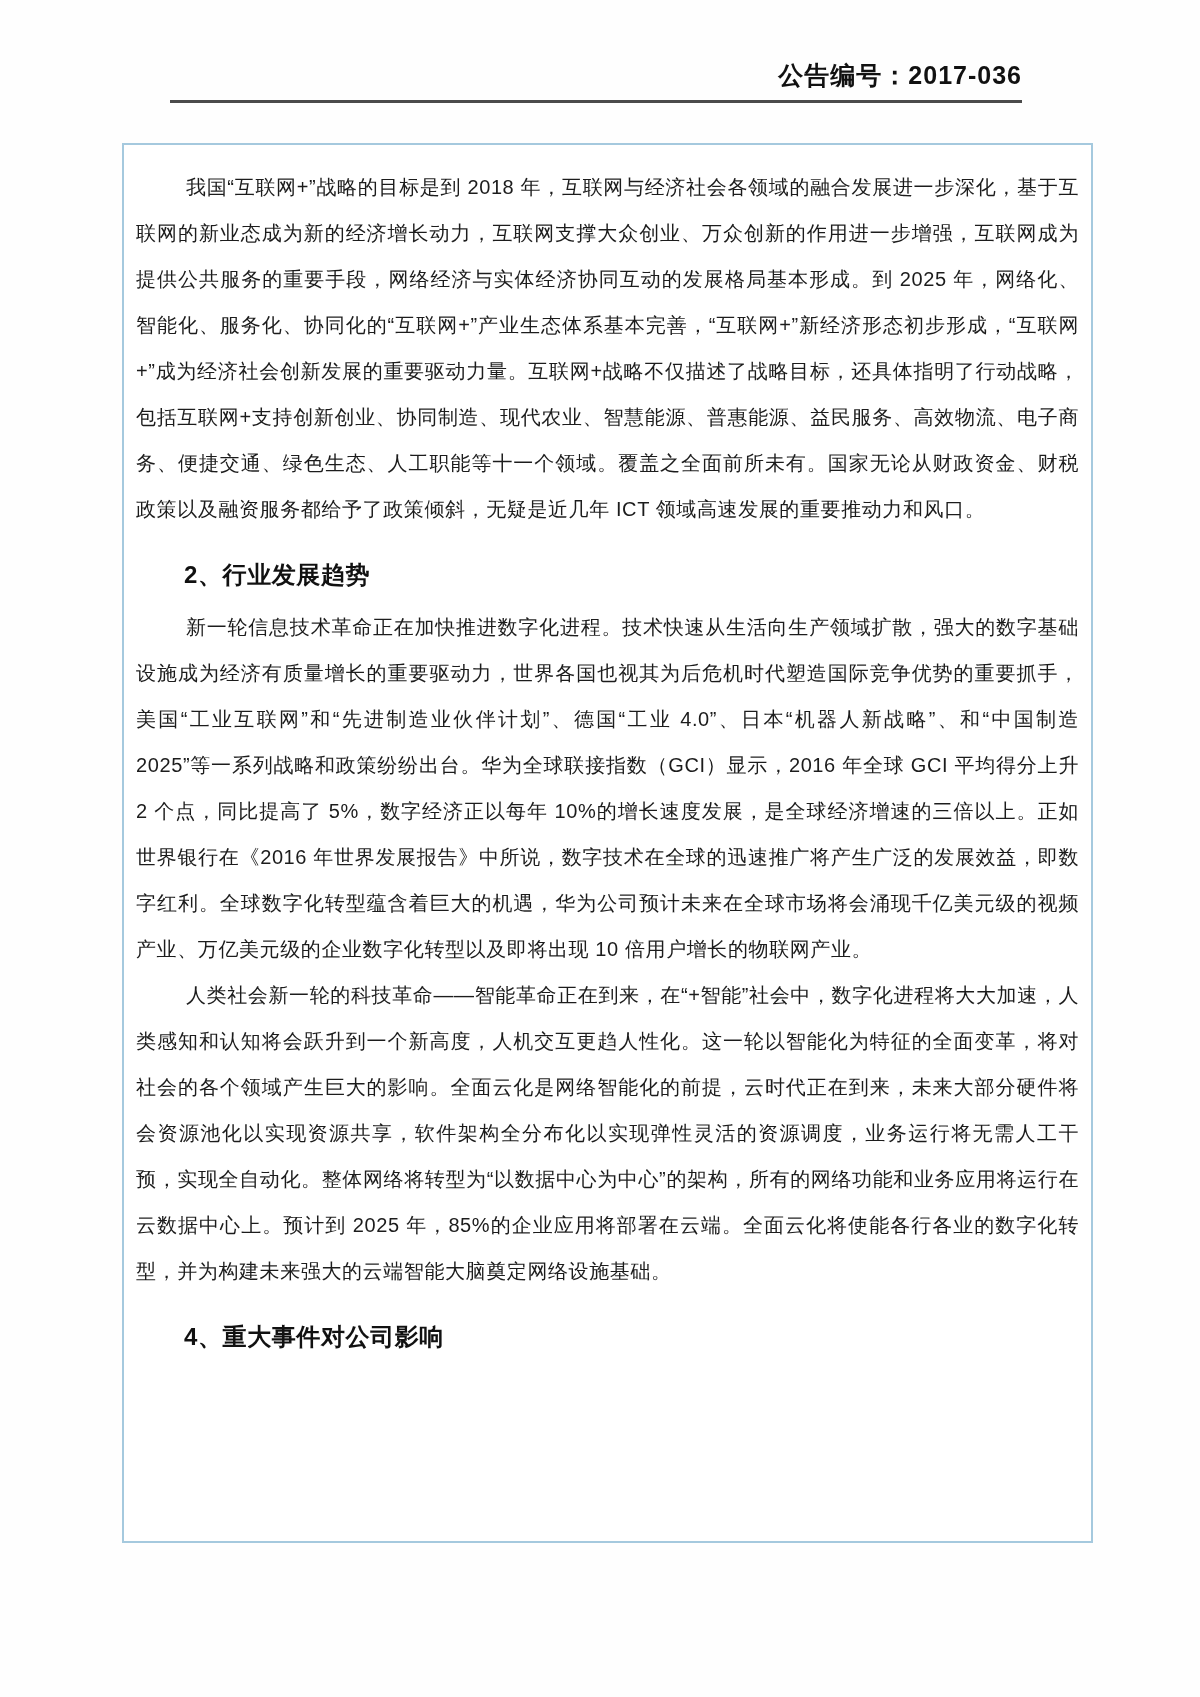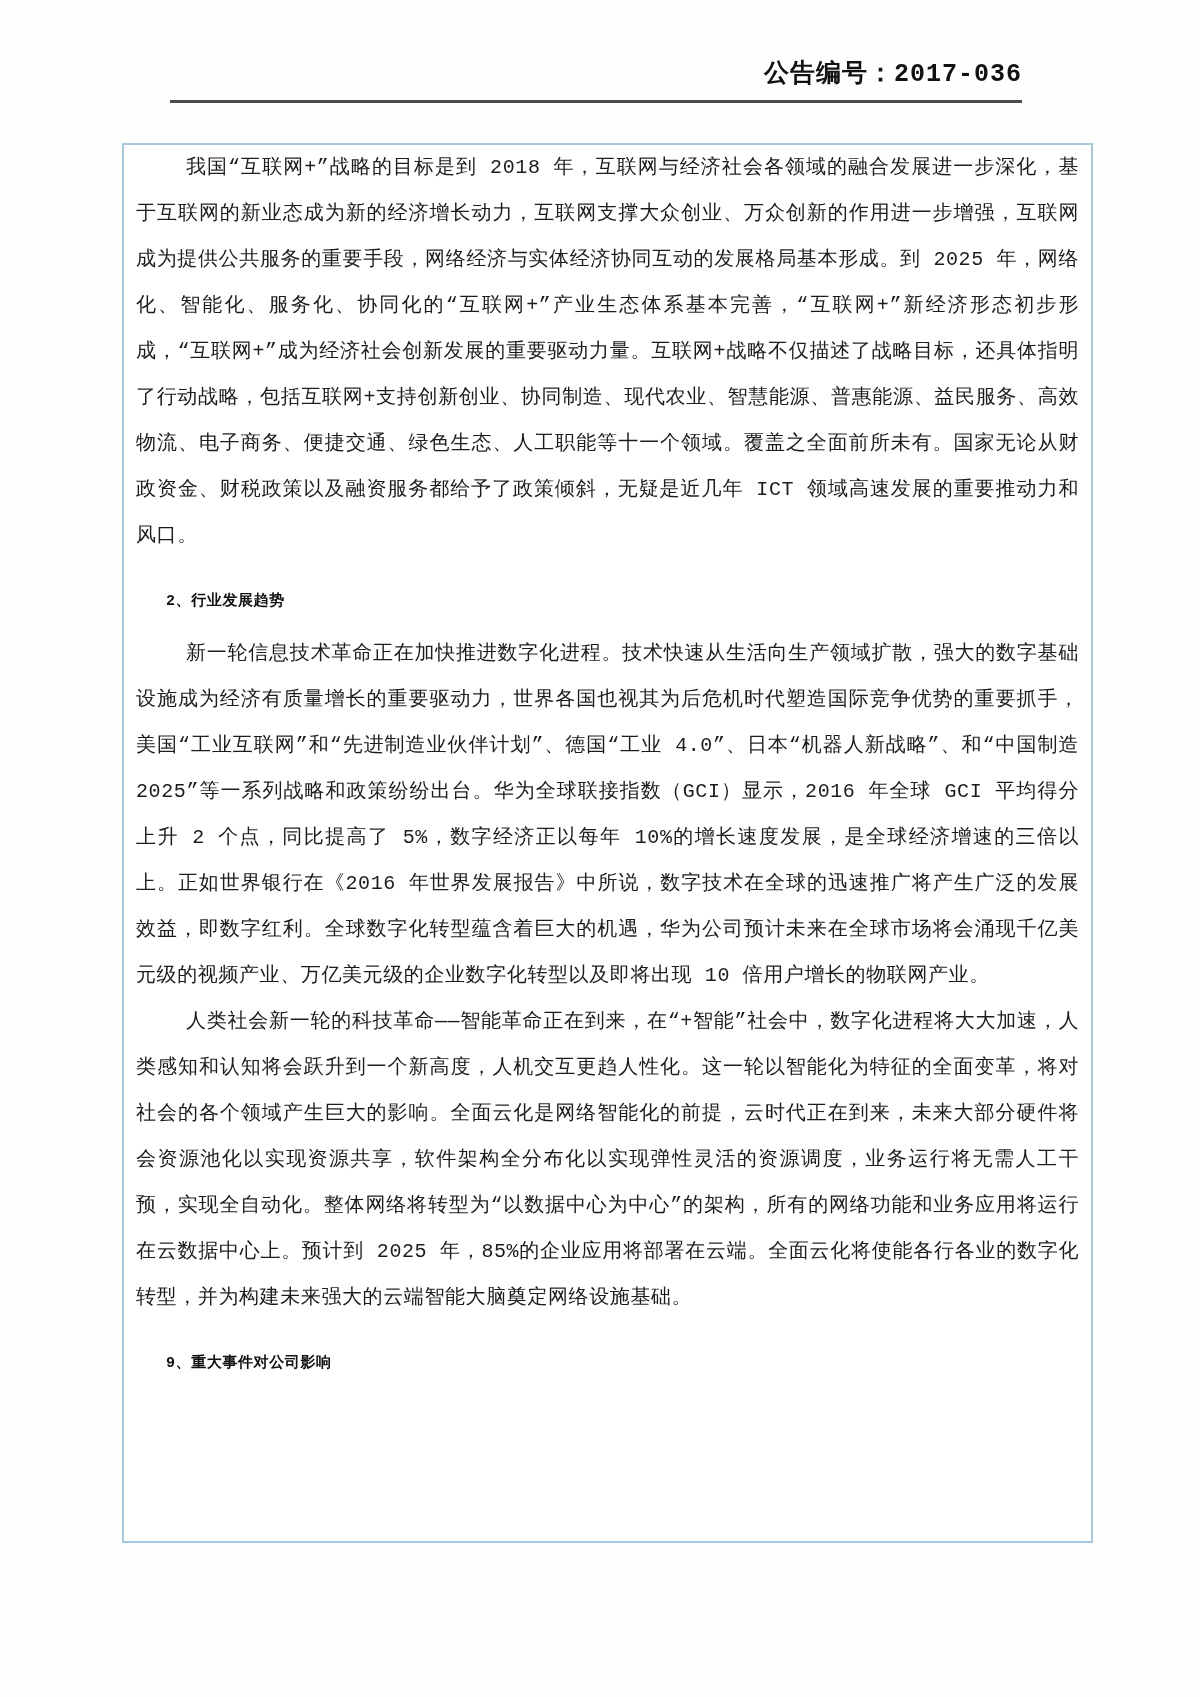--- a/index.html
+++ b/index.html
@@ -2,21 +2,21 @@
 <html><head>
 <meta charset="utf-8">
 <style>
   html, body { margin: 0; padding: 0; background: #ffffff; }
   .page {
     position: relative;
     width: 1200px;
     height: 1697px;
     background: #fefefe;
     overflow: hidden;
-    font-family: Liberation Mono, monospace;
+    font-family: Liberation Sans, sans-serif;
   }
   .doc-header {
     position: absolute;
     top: 58px;
     left: 170px;
     width: 852px;
   }
   .doc-number {
     text-align: right;
     font-size: 25px;
@@ -32,36 +32,36 @@
   }
   .content-box {
     position: absolute;
     left: 122px;
     top: 143px;
     width: 971px;
     height: 1400px;
     box-sizing: border-box;
     border: 2px solid #a5c9de;
     background: #ffffff;
-    padding: 0 12px;
+    padding: 19px 12px;
     overflow: hidden;
   }
   .paragraph {
     margin: 0;
     font-size: 20px;
     line-height: 46px;
     letter-spacing: 0.6px;
     color: #1c1c1c;
     text-align: justify;
     text-justify: inter-ideograph;
     text-indent: 2.5em;
   }
   .heading {
     margin: 20px 0 6px 0;
-    font-size: 15px;
+    font-size: 24px;
     line-height: 46px;
     letter-spacing: 0.6px;
     color: #111111;
     font-weight: 700;
     text-indent: 2em;
   }
 </style>
 </head>
 <body>
 
@@ -69,15 +69,15 @@
   <div class="doc-header">
     <div class="doc-number">公告编号：2017-036</div>
     <div class="header-rule"></div>
   </div>
 
   <div class="content-box">
       <div class="paragraph">我国“互联网+”战略的目标是到 2018 年，互联网与经济社会各领域的融合发展进一步深化，基于互联网的新业态成为新的经济增长动力，互联网支撑大众创业、万众创新的作用进一步增强，互联网成为提供公共服务的重要手段，网络经济与实体经济协同互动的发展格局基本形成。到 2025 年，网络化、智能化、服务化、协同化的“互联网+”产业生态体系基本完善，“互联网+”新经济形态初步形成，“互联网+”成为经济社会创新发展的重要驱动力量。互联网+战略不仅描述了战略目标，还具体指明了行动战略，包括互联网+支持创新创业、协同制造、现代农业、智慧能源、普惠能源、益民服务、高效物流、电子商务、便捷交通、绿色生态、人工职能等十一个领域。覆盖之全面前所未有。国家无论从财政资金、财税政策以及融资服务都给予了政策倾斜，无疑是近几年 ICT 领域高速发展的重要推动力和风口。</div>
       <div class="heading">2、行业发展趋势</div>
       <div class="paragraph">新一轮信息技术革命正在加快推进数字化进程。技术快速从生活向生产领域扩散，强大的数字基础设施成为经济有质量增长的重要驱动力，世界各国也视其为后危机时代塑造国际竞争优势的重要抓手，美国“工业互联网”和“先进制造业伙伴计划”、德国“工业 4.0”、日本“机器人新战略”、和“中国制造 2025”等一系列战略和政策纷纷出台。华为全球联接指数（GCI）显示，2016 年全球 GCI 平均得分上升 2 个点，同比提高了 5%，数字经济正以每年 10%的增长速度发展，是全球经济增速的三倍以上。正如世界银行在《2016 年世界发展报告》中所说，数字技术在全球的迅速推广将产生广泛的发展效益，即数字红利。全球数字化转型蕴含着巨大的机遇，华为公司预计未来在全球市场将会涌现千亿美元级的视频产业、万亿美元级的企业数字化转型以及即将出现 10 倍用户增长的物联网产业。</div>
       <div class="paragraph">人类社会新一轮的科技革命——智能革命正在到来，在“+智能”社会中，数字化进程将大大加速，人类感知和认知将会跃升到一个新高度，人机交互更趋人性化。这一轮以智能化为特征的全面变革，将对社会的各个领域产生巨大的影响。全面云化是网络智能化的前提，云时代正在到来，未来大部分硬件将会资源池化以实现资源共享，软件架构全分布化以实现弹性灵活的资源调度，业务运行将无需人工干预，实现全自动化。整体网络将转型为“以数据中心为中心”的架构，所有的网络功能和业务应用将运行在云数据中心上。预计到 2025 年，85%的企业应用将部署在云端。全面云化将使能各行各业的数字化转型，并为构建未来强大的云端智能大脑奠定网络设施基础。</div>
-      <div class="heading">9、重大事件对公司影响</div>
+      <div class="heading">4、重大事件对公司影响</div>
     </div>
 </div>
 
 </body></html>

